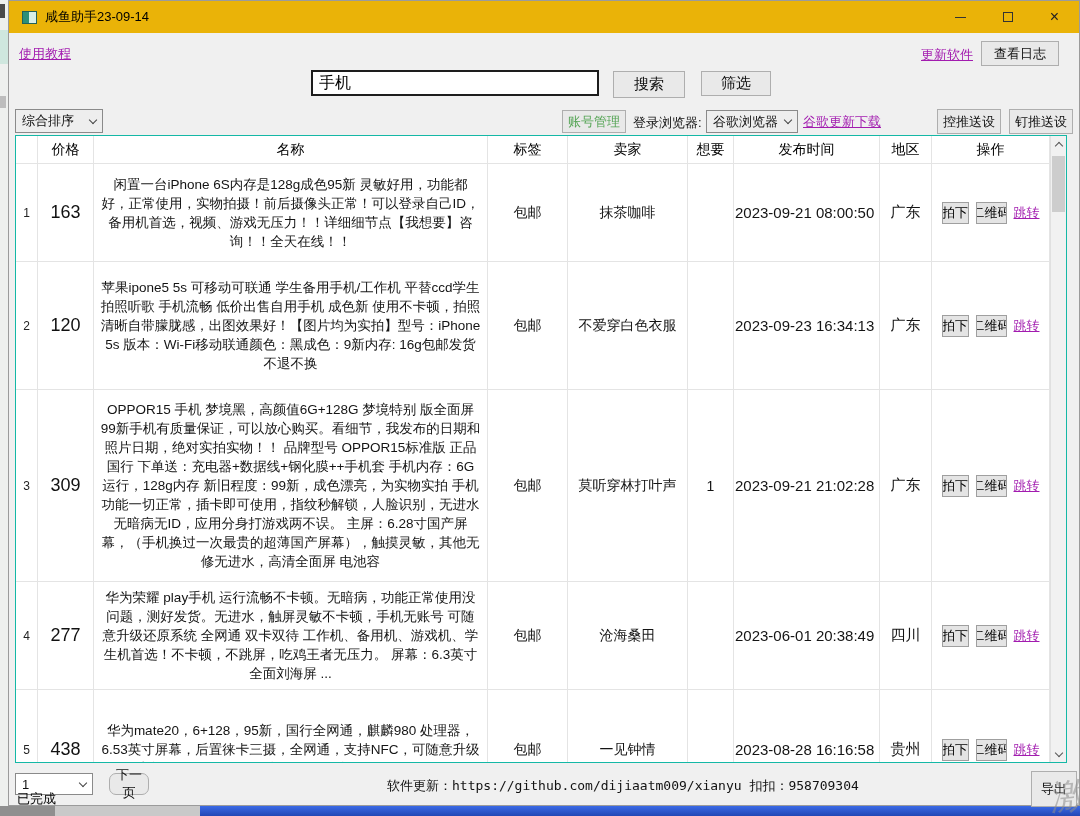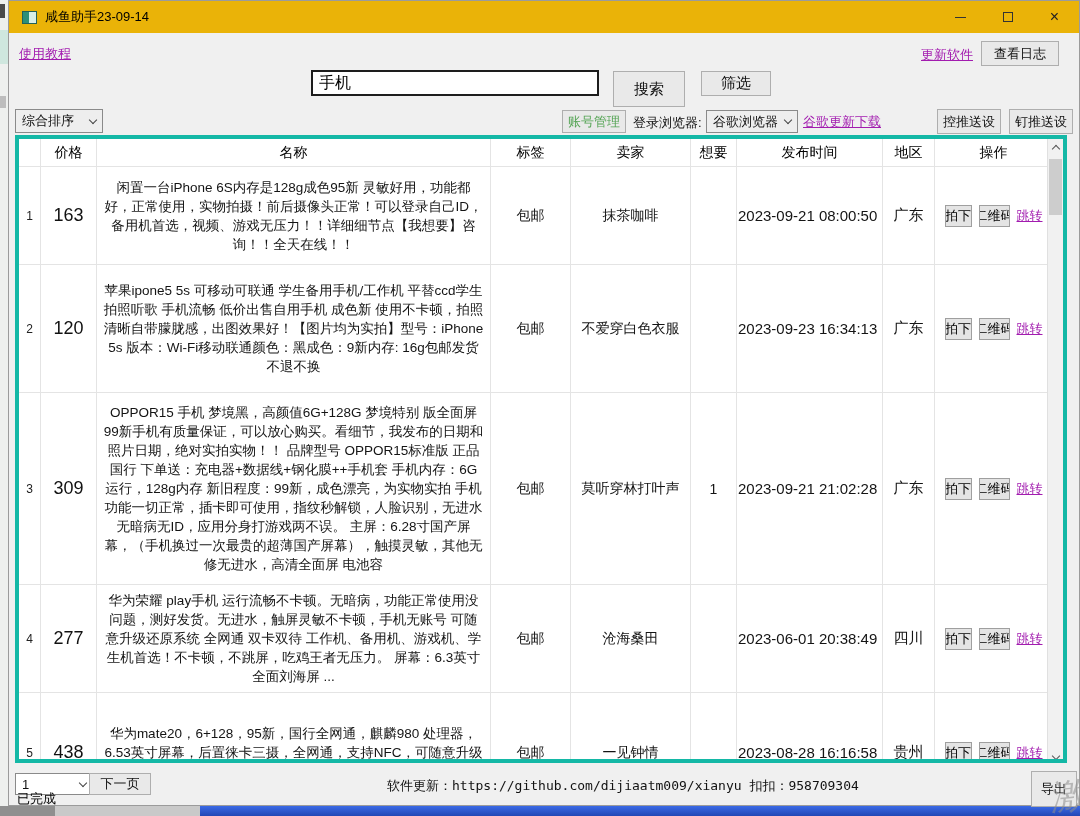--- a/index.html
+++ b/index.html
@@ -26,35 +26,35 @@
   .glyph-max { width:10px; height:10px; border:1px solid #333; }
 
   .link { color:#a21caf; text-decoration:underline; font-size:13px; cursor:pointer; }
   .btn { background:#e9e9e9; border:1px solid #aeaeae; font-size:13px; color:#111; display:flex; align-items:center; justify-content:center; cursor:pointer; font-family:"Liberation Sans", sans-serif; }
 
   .tutorial-link { position:absolute; left:10px; top:44px; }
   .update-link   { position:absolute; left:912px; top:45px; }
   .viewlog-btn   { position:absolute; left:972px; top:40px; width:78px; height:25px; }
 
   .search-input { position:absolute; left:302px; top:69px; width:288px; height:26px; border:2px solid #1d1d1d; font-size:16px; padding-left:6px; background:#fff; font-family:"Liberation Sans", sans-serif; }
-  .search-btn { position:absolute; left:604px; top:70px; width:72px; height:36px; font-size:15px; }
+  .search-btn { position:absolute; left:604px; top:70px; width:72px; height:27px; font-size:15px; }
   .filter-btn { position:absolute; left:692px; top:70px; width:70px; height:25px; font-size:15px; }
 
   .select { background:#eeeeee; border:1px solid #8a8a8a; display:flex; align-items:center; justify-content:space-between; padding:0 6px; font-size:13px; color:#111; cursor:pointer; }
   .chev { width:6px; height:6px; border-right:1.4px solid #444; border-bottom:1.4px solid #444; transform:rotate(45deg); margin-top:-3px; }
   .sort-select    { position:absolute; left:6px;   top:108px; width:88px; height:24px; }
   .account-btn    { position:absolute; left:553px; top:109px; width:64px; height:23px; color:#55a455; }
   .browser-label  { position:absolute; left:624px; top:113px; font-size:13px; color:#111; }
   .browser-select { position:absolute; left:697px; top:109px; width:92px; height:23px; }
   .chrome-link    { position:absolute; left:794px; top:112px; }
   .push1-btn { position:absolute; left:928px;  top:108px; width:64px; height:25px; overflow:hidden; white-space:nowrap; }
   .push2-btn { position:absolute; left:1000px; top:108px; width:64px; height:25px; overflow:hidden; white-space:nowrap; }
 
   
-  .table-wrap { position:absolute; left:6px; top:134px; width:1052px; height:628px; background:#fff; border:4px solid #14b8a6; overflow:hidden; }
+  .table-wrap { position:absolute; left:6px; top:134px; width:1052px; height:628px; background:#fff; border:1px solid #14b8a6; overflow:hidden; }
   .cols { display:grid; grid-template-columns:22px 56px 394px 80px 120px 46px 146px 52px 118px; }
   .thead { height:28px; }
   .hcell, .c { border-right:1px solid #e4e4e4; display:flex; align-items:center; justify-content:center; text-align:center; overflow:hidden; }
   .hcell { font-size:14px; color:#000; height:28px; }
   .thead { border-bottom:1px solid #e4e4e4; }
   .trow { border-bottom:1px solid #e4e4e4; }
   .c-num   { font-size:12px; color:#222; }
   .c-price { font-size:18px; color:#111; }
   .c-name  { font-size:13.5px; line-height:19px; padding:4px 6px; color:#141414; }
   .c-tag, .c-seller, .c-want, .c-region { font-size:14px; color:#141414; }
@@ -68,21 +68,21 @@
 
   .vscroll { position:absolute; right:0; top:0; width:16px; height:626px; background:#f1f1f1; border-left:1px solid #e0e0e0; }
   .scroll-arrow { position:absolute; left:0; width:15px; height:16px; display:flex; align-items:center; justify-content:center; }
   .arrow-up { top:0; } .arrow-down { bottom:0; }
   .chev-up   { width:6px; height:6px; border-left:1.5px solid #555; border-top:1.5px solid #555; transform:rotate(45deg); margin-top:3px; }
   .chev-down { width:6px; height:6px; border-right:1.5px solid #555; border-bottom:1.5px solid #555; transform:rotate(45deg); margin-bottom:3px; }
   .scroll-thumb { position:absolute; left:1px; top:20px; width:13px; height:56px; background:#cdcdcd; }
 
   
   .page-select { position:absolute; left:6px; top:772px; width:78px; height:22px; background:#fff; }
-  .next-btn    { position:absolute; left:80px; top:772px; width:62px; height:22px; }
+  .next-btn    { position:absolute; left:100px; top:772px; width:40px; height:22px;border-radius:7px; }
   .footer-info { position:absolute; left:378px; top:776px; font-size:13px; color:#111; font-family:"DejaVu Sans Mono", monospace; white-space:nowrap; }
   .export-btn  { position:absolute; left:1022px; top:770px; width:46px; height:36px; }
   .status-text { position:absolute; left:8px; top:789px; font-size:13px; color:#000; }
 
   .watermark { position:absolute; left:1052px; top:772px; font-size:36px; color:#8d8d8d; opacity:.55; transform:skewX(-10deg) rotate(-6deg); z-index:6; pointer-events:none; }
 </style>
 </head>
 <body>
 
 <div class="screen">

